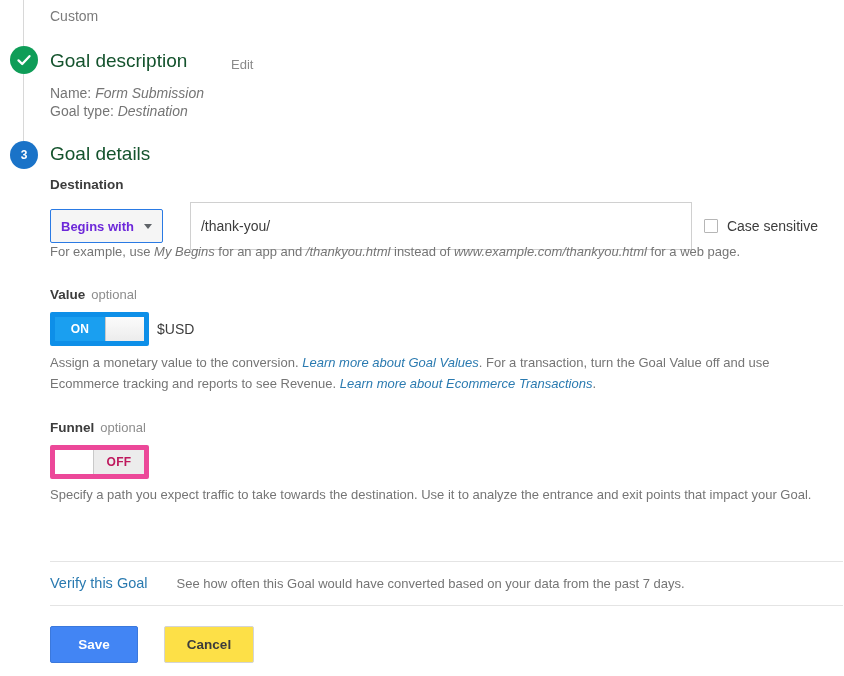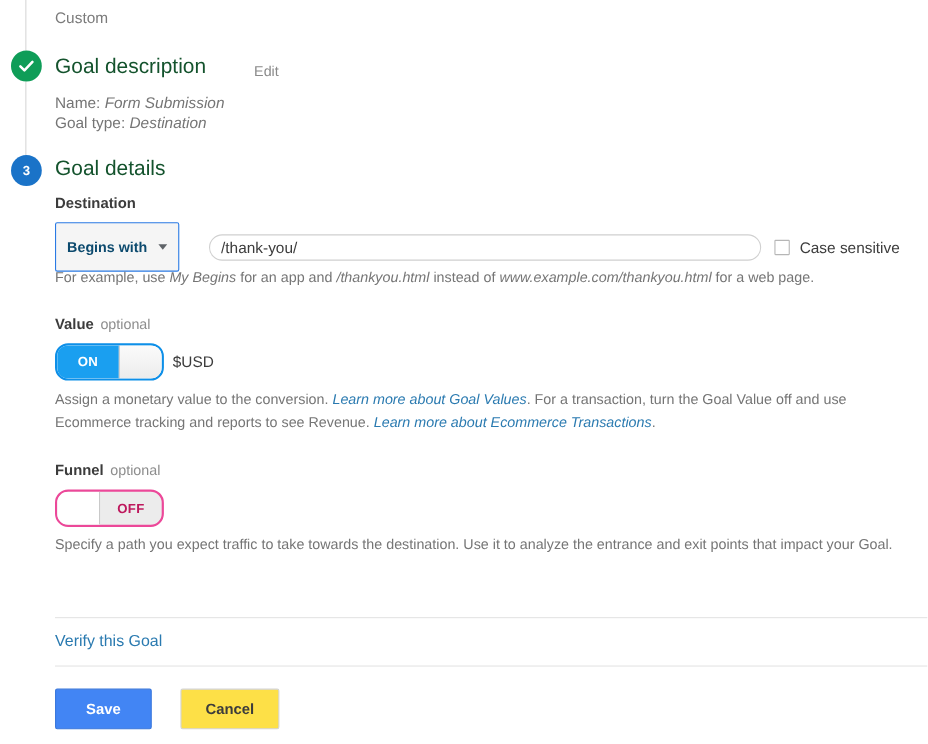--- a/index.html
+++ b/index.html
@@ -124,45 +124,45 @@
   
   .dest-row {
     position: absolute;
     left: 50px;
     top: 202px;
     display: flex;
     align-items: center;
   }
   .select-box {
     box-sizing: border-box;
-    height: 45px;
+    height: 34px;
     min-width: 112px;
     padding: 0 10px;
     background: #f5f5f5;
     border: 1px solid #2a7ae4;
     border-radius: 2px;
     display: flex;
     align-items: center;
     gap: 10px;
     cursor: pointer;
     font-size: 13px;
     font-weight: bold;
-    color: #0c4a6e;
+    color: #6d28d9;
   }
   .caret {
     width: 0; height: 0;
     border-left: 4.5px solid transparent;
     border-right: 4.5px solid transparent;
     border-top: 5px solid #5f6368;
   }
   .text-input {
     box-sizing: border-box;
-    height: 24px;
+    height: 48px;
     border: 1px solid #d0d0d0;
-    border-radius: 14px;
+    border-radius: 0;
     background: #ffffff;
     padding: 0 10px;
     font-family: "Liberation Sans", sans-serif;
     font-size: 14px;
     color: #3c3c3c;
     outline: none;
   }
   .dest-input { width: 502px; margin-left: 27px; }
 
   .checkbox-wrap {
@@ -190,25 +190,25 @@
     position: absolute;
     left: 50px;
     top: 312px;
     display: flex;
     align-items: center;
   }
   .toggle {
     box-sizing: border-box;
     width: 99px;
     height: 34px;
-    border-radius: 12px;
+    border-radius: 2px;
     display: flex;
     cursor: pointer;
     overflow: hidden;
-    border: 2px solid #ec4899;
+    border: 5px solid #ec4899;
   }
   .toggle-on { border-color: #0d8fe8; }
   .tg-fill {
     flex: 1;
     background: #1a9ff0;
     color: #ffffff;
     font-size: 12px;
     font-weight: bold;
     display: flex;
     align-items: center;
@@ -383,19 +383,20 @@
     <span class="tg-fill">OFF</span>
     <span class="tg-knob"></span>
   </div>
 </div>
 
 <div class="content helper help-funnel">Specify a path you expect traffic to take towards the destination. Use it to analyze the entrance and exit points that impact your Goal.</div>
 
 <div class="divider div-top"></div>
 <div class="verify-row">
   <a class="verify-link">Verify this Goal</a>
+  <span class="verify-note">See how often this Goal would have converted based on your data from the past 7 days.</span>
 </div>
 <div class="divider div-bottom"></div>
 
 <div class="btn-row">
   <button class="btn btn-primary">Save</button>
   <button class="btn btn-secondary">Cancel</button>
 </div>
 
 </body></html>

